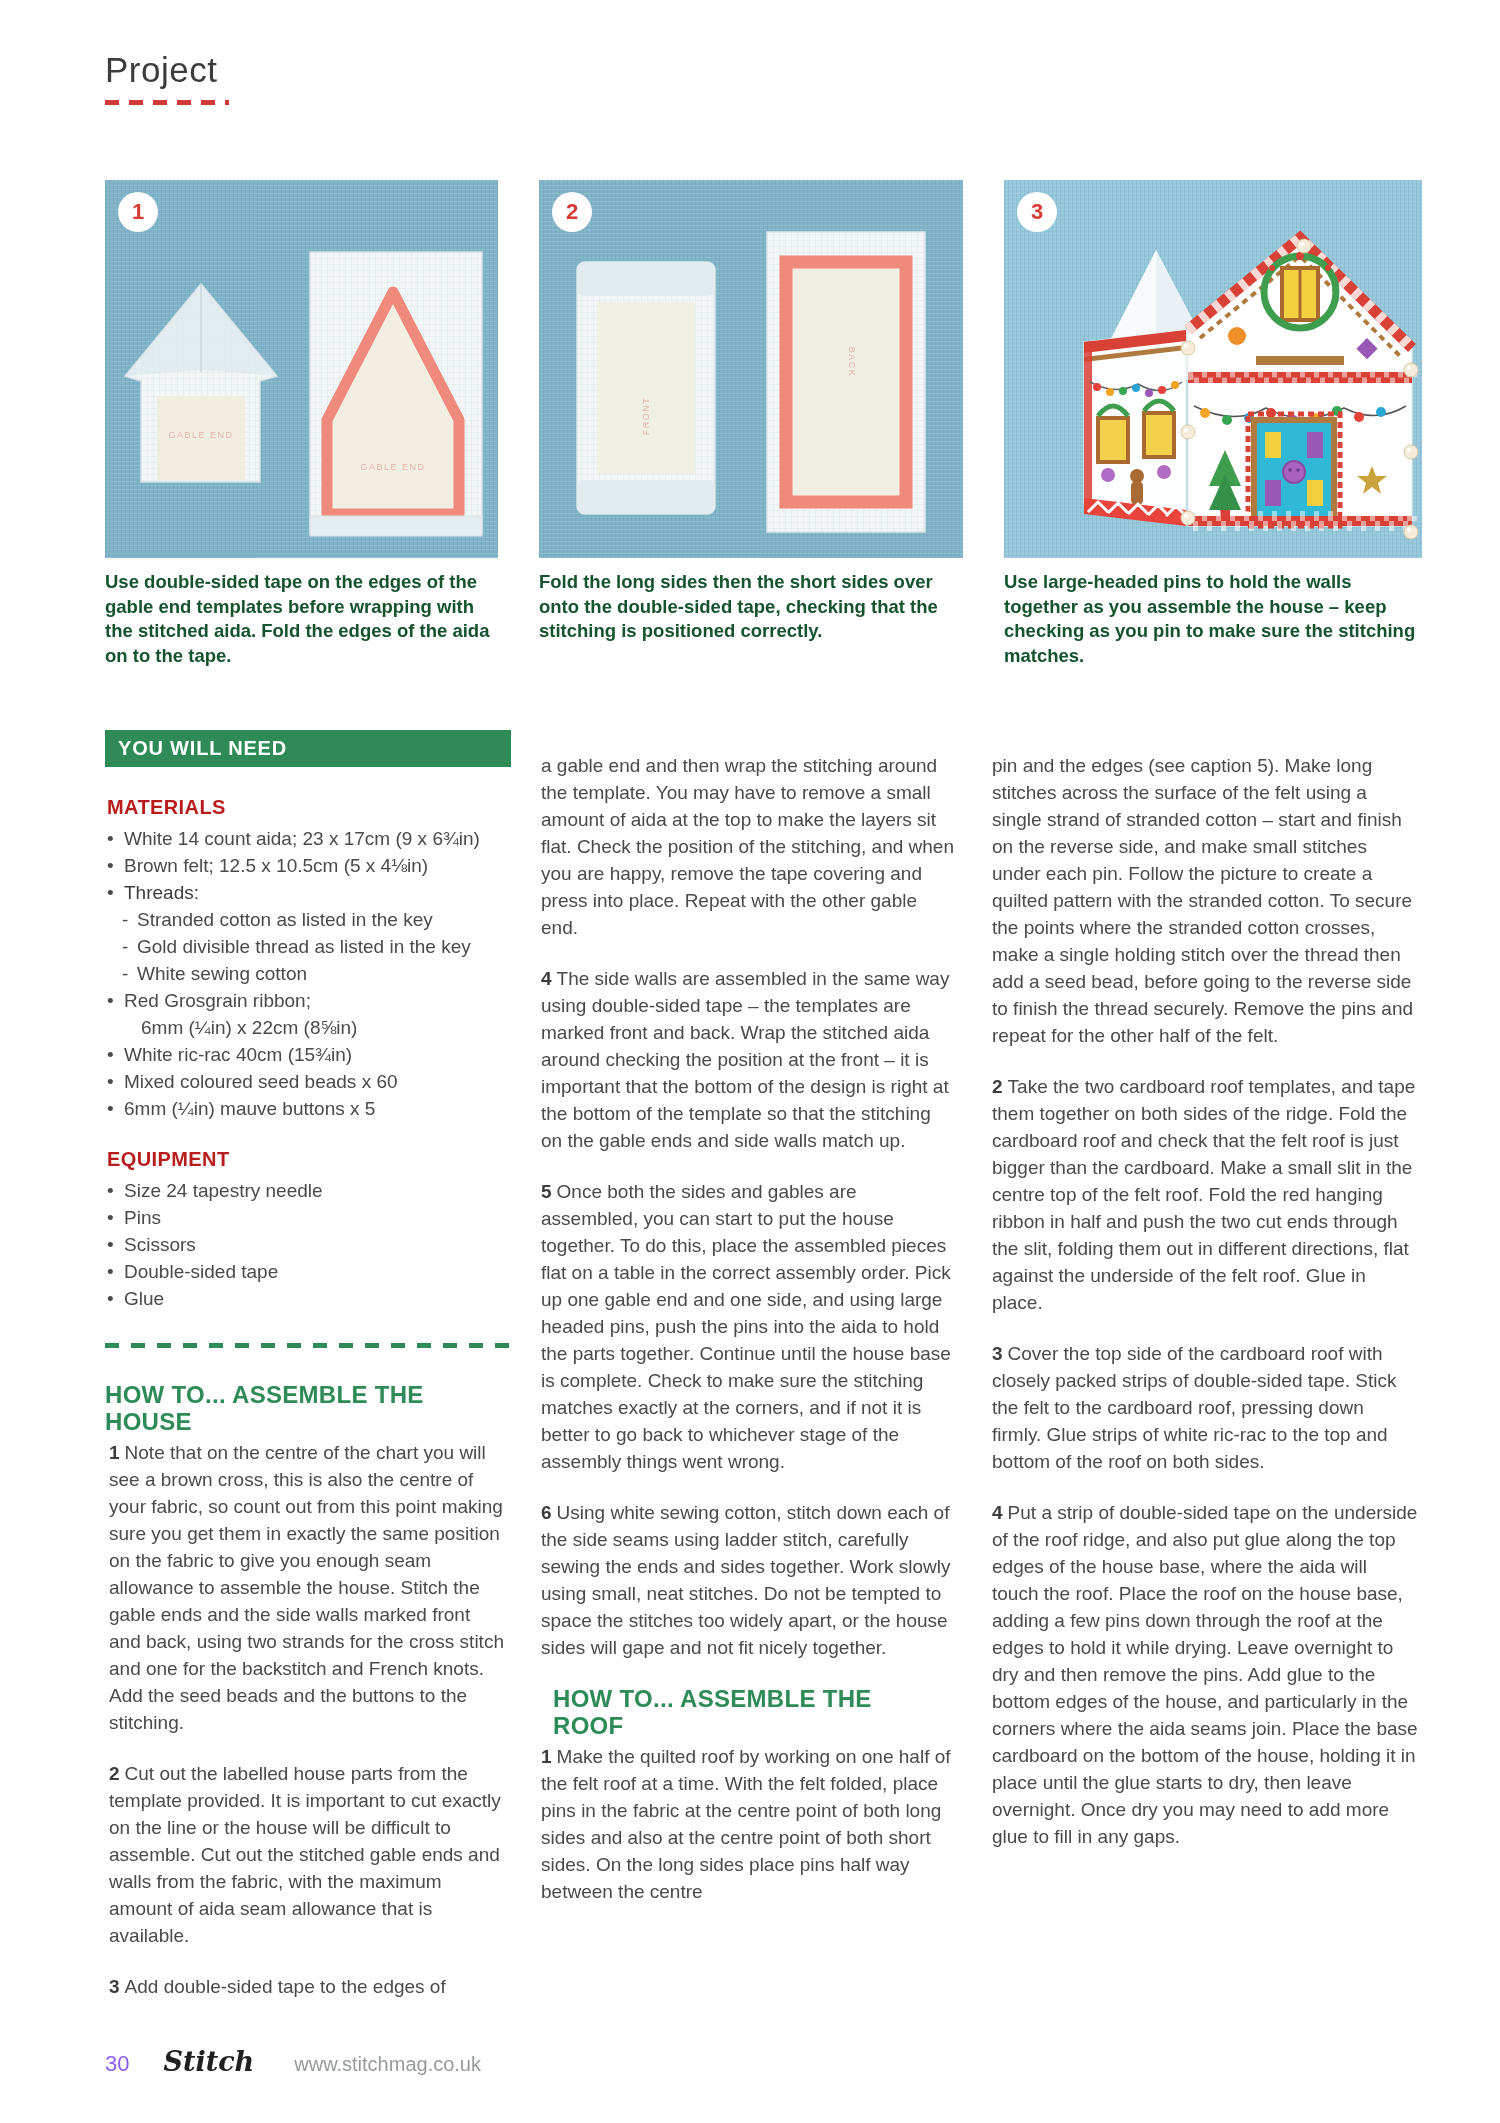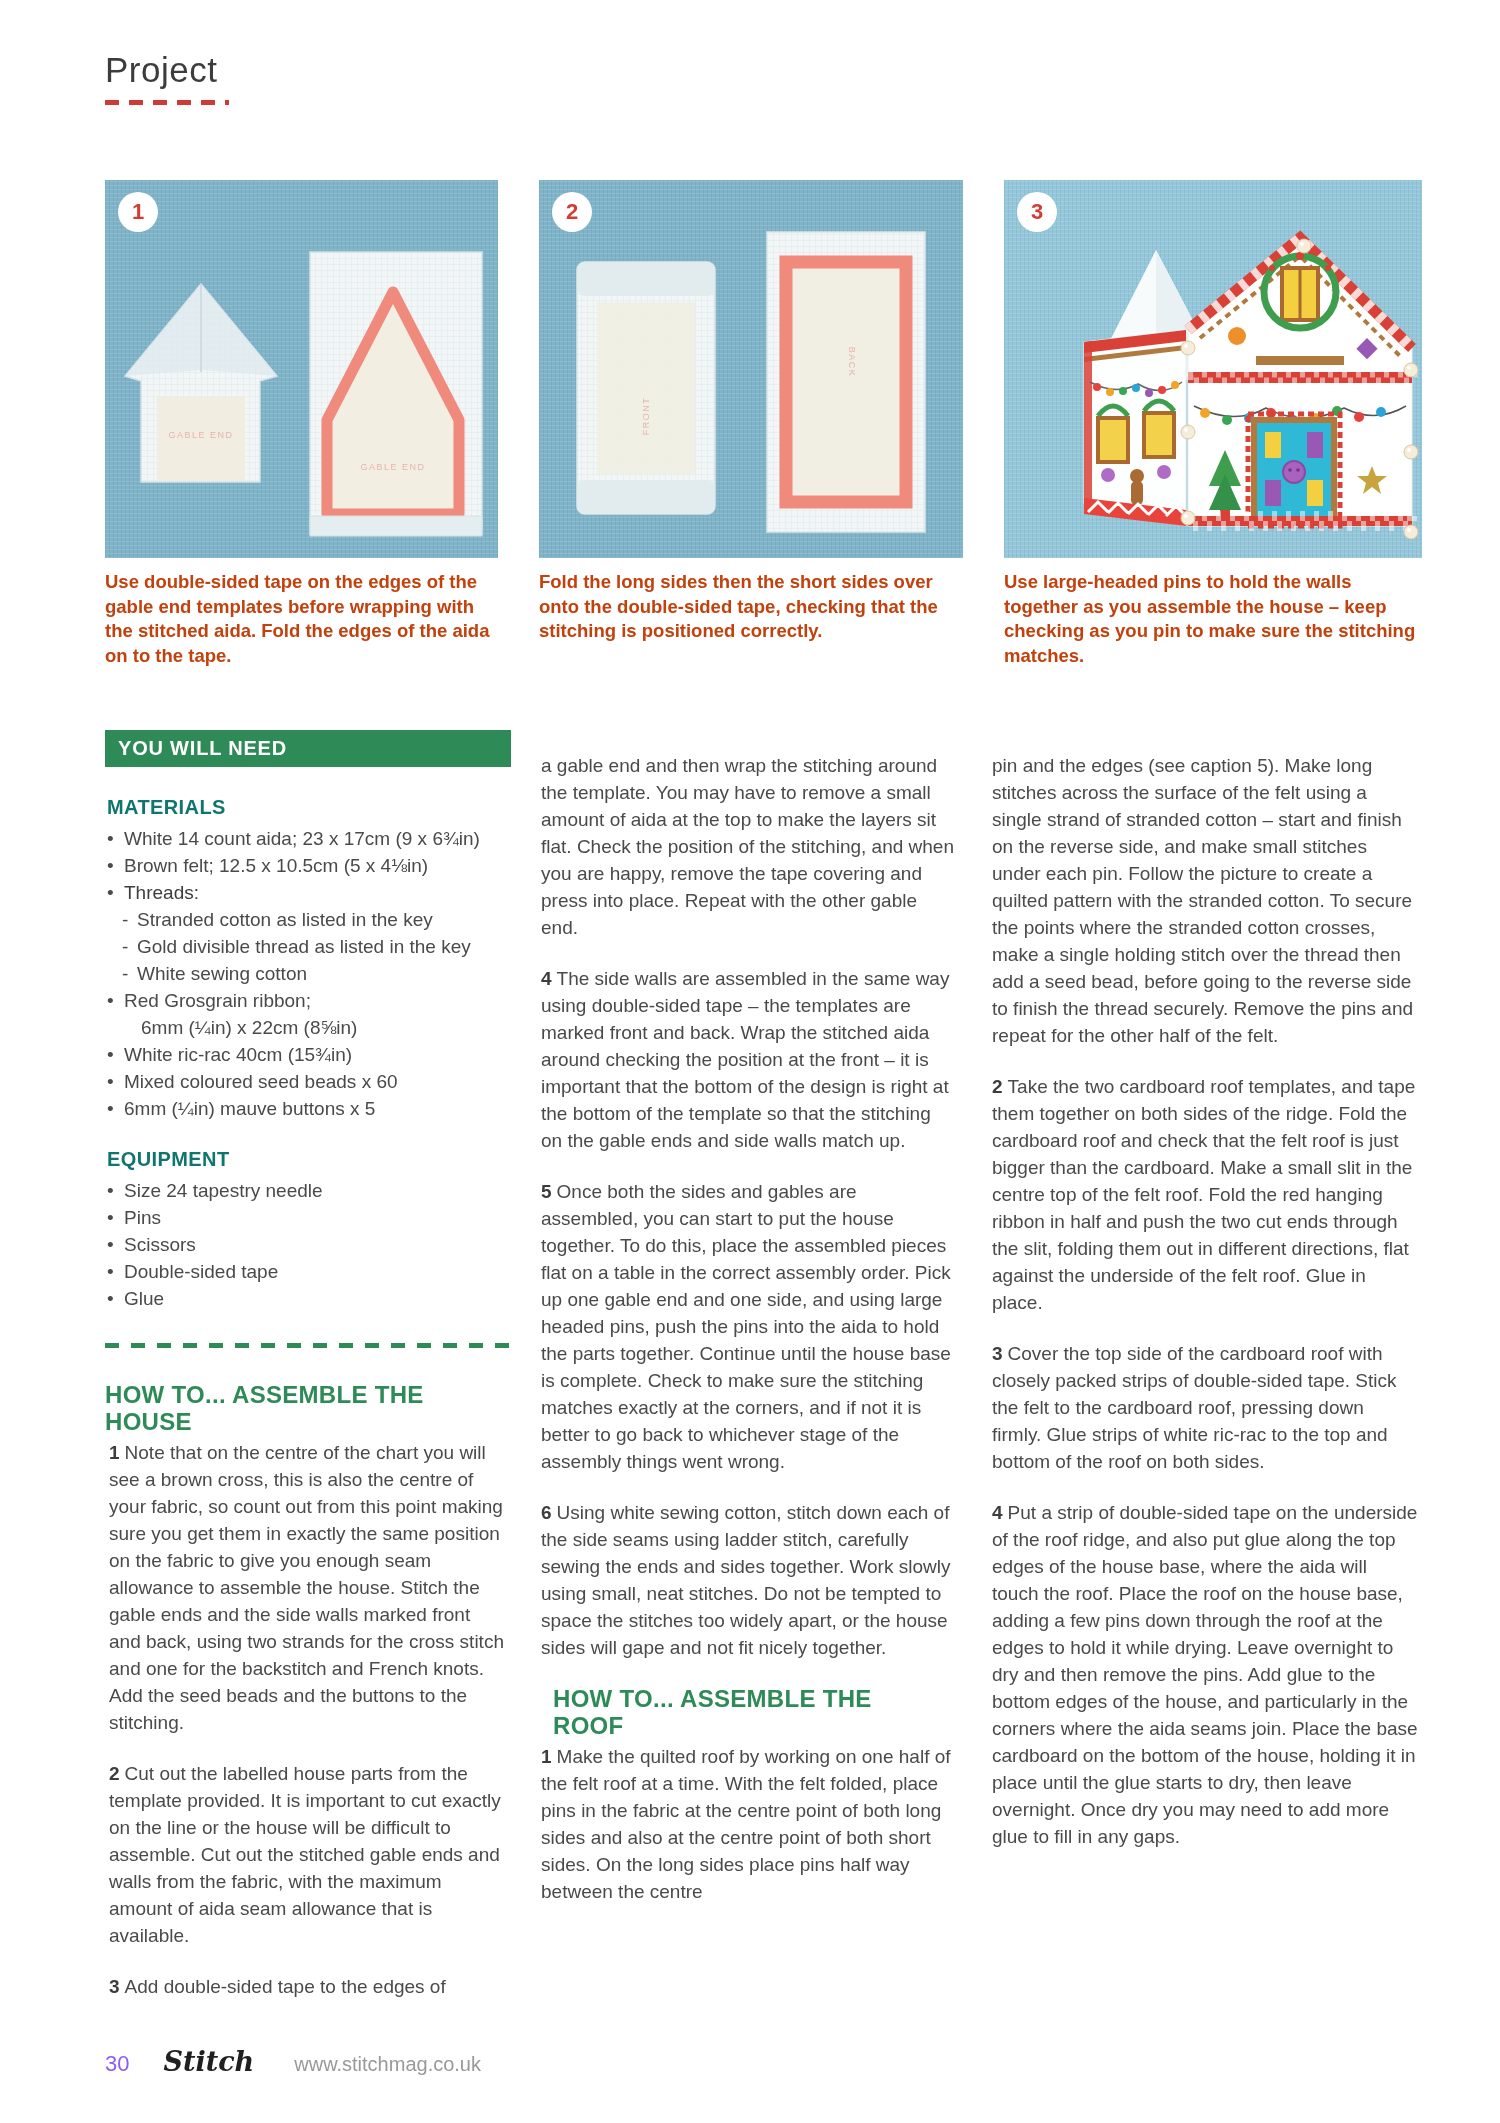--- a/index.html
+++ b/index.html
@@ -18,32 +18,32 @@
     background-image:repeating-linear-gradient(0deg,rgba(255,255,255,.12) 0 1px,transparent 1px 4px),
                      repeating-linear-gradient(90deg,rgba(20,60,80,.08) 0 1px,transparent 1px 4px)}
   .photo-1{width:393px}.photo-2{width:424px}.photo-3{width:418px;background-color:#94c7da}
   .badge{position:absolute;left:13px;top:12px;width:40px;height:40px;border-radius:50%;background:#fff;
     color:#d43b33;font-weight:bold;font-size:22px;display:flex;align-items:center;justify-content:center;z-index:2}
   .photo svg{position:absolute;left:0;top:0}
   .tpl-label{fill:#e9b3ab;font-size:9px;letter-spacing:1.5px;font-family:"Liberation Sans",sans-serif}
 
   
   .captions-row{position:absolute;left:105px;top:570px;width:1317px;display:flex;justify-content:space-between}
-  .caption{font-size:18.5px;line-height:24.5px;font-weight:bold;color:#c2410c}
+  .caption{font-size:18.5px;line-height:24.5px;font-weight:bold;color:#14532d}
   .caption.c1{width:393px}.caption.c2{width:424px}.caption.c3{width:418px}
 
   
   .col{position:absolute;font-size:19px;line-height:27px}
   #col1{left:105px;top:730px;width:406px}
   #col2{left:537px;top:748px;width:424px}
   #col3{left:988px;top:748px;width:434px}
 
   .ywn-bar{background:#2e8a57;color:#fff;font-weight:bold;font-size:20px;letter-spacing:.8px;
     height:37px;line-height:37px;padding-left:13px;margin-bottom:27px}
-  .subhead{color:#0f766e;font-weight:bold;font-size:20px;letter-spacing:.4px;margin:0 0 4px 2px}
+  .subhead{color:#b91c1c;font-weight:bold;font-size:20px;letter-spacing:.4px;margin:0 0 4px 2px}
   .subhead.eq{margin-top:24px}
   ul.need{list-style:none;margin:0;padding:0 0 0 2px}
   ul.need li{display:flex}
   .marker{flex:none;width:17px}
   li.sub{padding-left:15px}
   li.sub .marker{width:15px}
   li.cont{padding-left:17px}
   .bold{font-weight:normal;color:#3d3d3f}
   .dash-green{height:5px;margin-top:31px;
     background:repeating-linear-gradient(90deg,#2e8a57 0 14px,transparent 14px 26px)}

